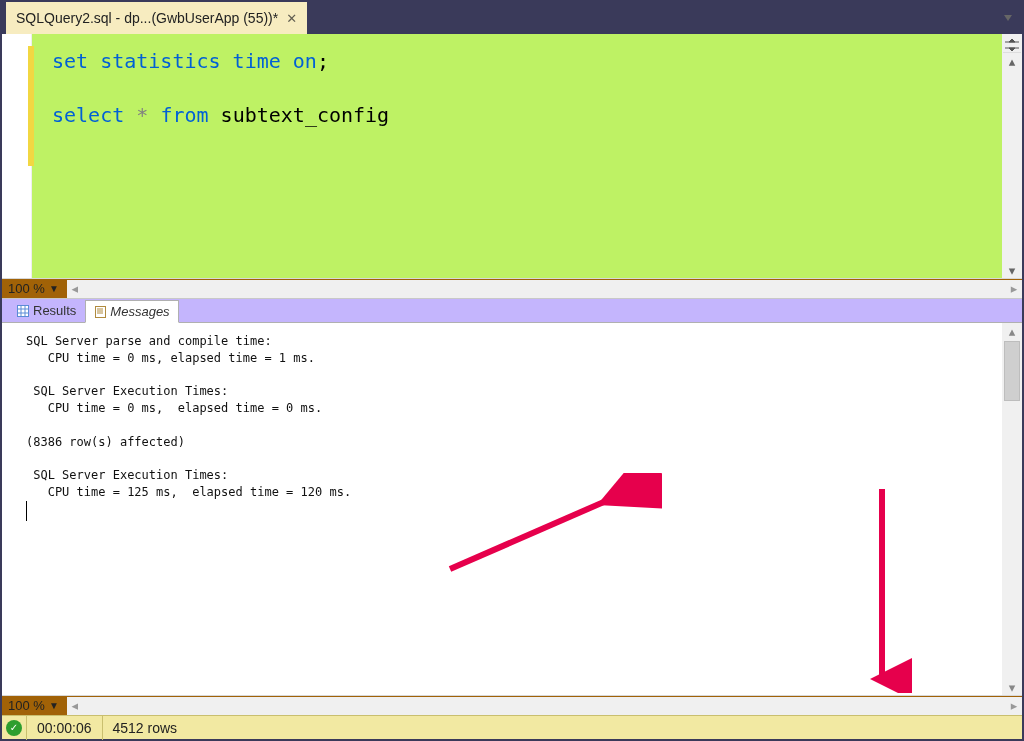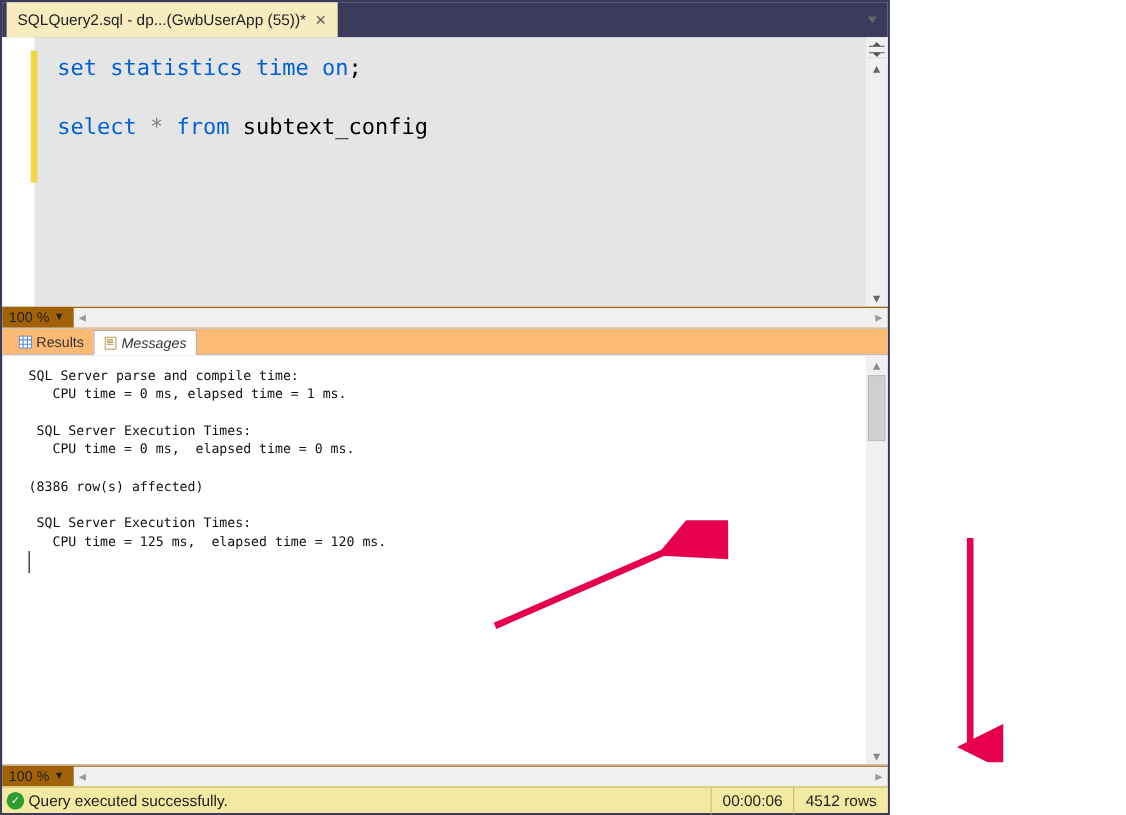--- a/index.html
+++ b/index.html
@@ -1,28 +1,28 @@
 <!DOCTYPE html>
 <html><head>
 <meta charset="utf-8">
 <style>
   * { box-sizing: border-box; margin: 0; padding: 0; }
   html, body { width: 1024px; height: 741px; overflow: hidden; font-family: "Segoe UI", Tahoma, sans-serif; font-size: 13px; background: #fff; }
-  .app { display: flex; flex-direction: column; width: 809px; height: 741px; border: 2px solid #3a3a5a; }
+  .app { display: flex; flex-direction: column; width: 1024px; height: 741px; border: 2px solid #3a3a5a; }
 
   
   .tabbar { display: flex; align-items: stretch; height: 32px; background: #3a3a5a; color: #e8e8f0; padding-left: 4px; }
   .tab { display: flex; align-items: center; padding: 0 10px; gap: 8px; font-size: 14px; cursor: default; }
   .tab.active { background: #f7ecc0; color: #222; }
   .tab .close { font-size: 13px; opacity: .7; }
   .tabbar-spacer { flex: 1; }
   .tabbar-dropdown { width: 28px; display: flex; align-items: center; justify-content: center; }
 
   
-  .editor-wrap { position: relative; height: 244px; background: #e5e5e5; display: flex; }
+  .editor-wrap { position: relative; height: 244px; background: #bef264; display: flex; }
   .gutter { width: 30px; background: #fff; border-right: 1px solid #eee; position: relative; }
   .change-bar { position: absolute; left: 26px; top: 12px; width: 6px; height: 120px; background: #f2d742; }
   .code { flex: 1; padding: 14px 20px; font-family: Consolas, monospace; font-size: 20px; line-height: 1.35; white-space: pre; overflow: hidden; }
   .kw-blue { color: #0060d6; }
   .kw-grey { color: #808080; }
   .editor-vscroll { width: 20px; background: #f0f0f0; display: flex; flex-direction: column; align-items: center; }
   .split-handle { width: 18px; height: 14px; margin-top: 4px; background: #f0f0f0; position: relative; }
   .split-handle svg { width: 18px; height: 14px; }
   .vbar { flex: 1; width: 18px; background: #f0f0f0; position: relative; border-top: 1px solid #ddd; }
   .vbar .arrow-up, .vbar .arrow-down { height: 16px; display: flex; align-items: center; justify-content: center; color: #666; }
@@ -30,21 +30,21 @@
 
   
   .zoomrow { display: flex; align-items: center; height: 20px; background: #a16207; border-top: 1px solid #d8d8d8; }
   .zoom { display: flex; align-items: center; gap: 4px; padding: 0 8px 0 6px; font-size: 13px; color: #222; }
   .zoom .caret { font-size: 10px; }
   .hscroll { flex: 1; height: 18px; background: #f0f0f0; display: flex; align-items: center; }
   .hscroll .harr { width: 16px; text-align: center; color: #999; }
   .hscroll .htrack { flex: 1; }
 
   
-  .result-tabs { display: flex; align-items: flex-end; height: 24px; padding-left: 6px; border-top: 1px solid #c8c8c8; background: #fdba74; }
+  .result-tabs { display: flex; align-items: flex-end; height: 24px; padding-left: 6px; border-top: 1px solid #c8c8c8; background: #c4b5fd; }
   .rtab { display: flex; align-items: center; gap: 4px; padding: 3px 8px; font-size: 13px; border: 1px solid transparent; color: #333; }
   .rtab.active { background: #fff; border: 1px solid #b0b0b0; border-bottom: 1px solid #fff; position: relative; top: 1px; font-style: italic; }
   .rtab .ico { width: 12px; height: 12px; display: inline-flex; align-items: center; justify-content: center; }
 
   
   .messages-wrap { flex: 1; display: flex; border-top: 1px solid #b0b0b0; }
   .messages { flex: 1; font-family: Consolas, monospace; font-size: 12px; line-height: 1.4; padding: 10px 16px 10px 24px; color: #111; white-space: pre; position: relative; }
   .caret-line { display: inline-block; width: 1px; height: 20px; background: #000; vertical-align: text-bottom; }
   .msg-vscroll { width: 20px; background: #f0f0f0; display: flex; flex-direction: column; }
   .msg-vscroll .arrow-up, .msg-vscroll .arrow-down { height: 16px; display: flex; align-items: center; justify-content: center; color: #888; }
@@ -182,18 +182,17 @@
     </div>
     <div class="hscroll">
       <div class="harr">◂</div>
       <div class="htrack"></div>
       <div class="harr">▸</div>
     </div>
   </div>
 
   <div class="statusbar">
     <div class="status-ico">✓</div>
-    <div class="status-msg">Query executed successfully.</div>
     <div class="status-cell">00:00:06</div>
     <div class="status-cell">4512 rows</div>
   </div>
 
 </div>
 
 </body></html>

